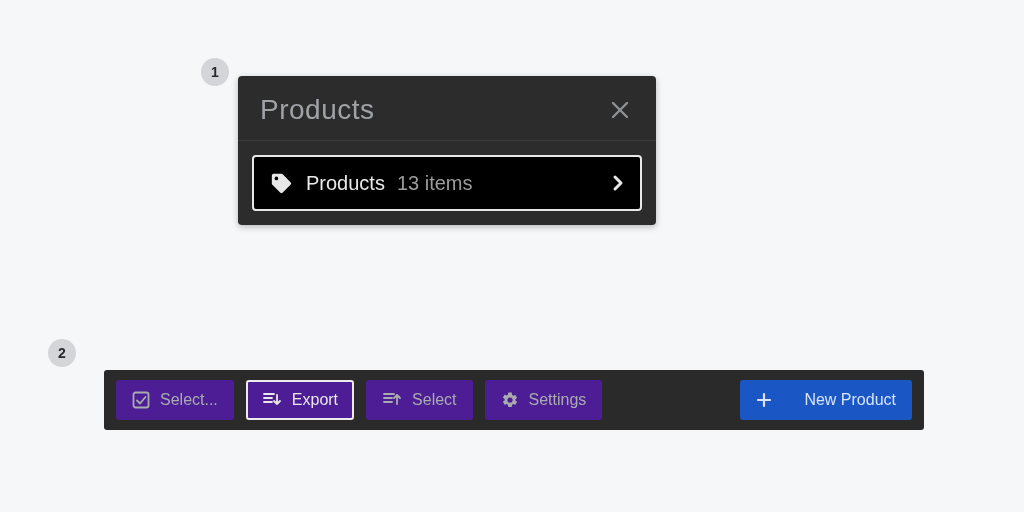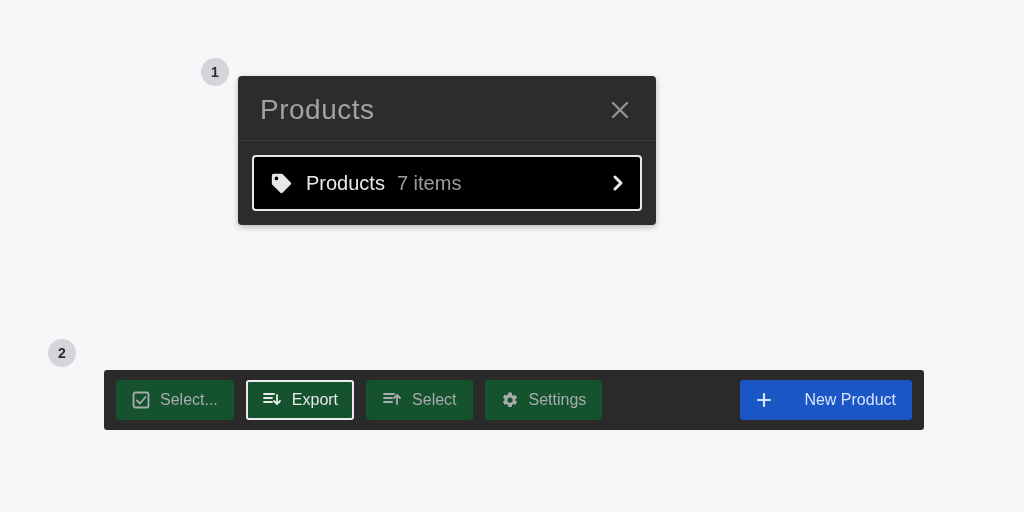--- a/index.html
+++ b/index.html
@@ -65,21 +65,21 @@
     position: absolute;
     left: 104px; top: 370px;
     width: 820px; height: 60px;
     background: #2a2a2a;
     border-radius: 3px;
     display: flex; align-items: center;
     padding: 0 12px; gap: 12px;
   }
   .tbtn {
     height: 40px;
-    background: #14532d;
+    background: #4c1d95;
     border-radius: 3px;
     display: flex; align-items: center;
     padding: 0 16px; gap: 10px;
     color: #a9acaf;
     font-size: 16px;
     cursor: pointer;
     white-space: nowrap;
   }
   .tbtn.selected {
     border: 2px solid #ececec;
@@ -117,21 +117,21 @@
         </svg>
     </div>
   </div>
   <div class="list-row">
     <span class="tag-icon">
       <svg width="22" height="22" viewBox="0 0 24 24">
           <path fill="currentColor" d="M12.5 2H4a2 2 0 0 0-2 2v8.5a2 2 0 0 0 .59 1.41l8.5 8.5a2 2 0 0 0 2.82 0l8.5-8.5a2 2 0 0 0 0-2.82l-8.5-8.5A2 2 0 0 0 12.5 2ZM7 9a2 2 0 1 1 2-2 2 2 0 0 1-2 2Z"></path>
         </svg>
     </span>
     <span class="row-label">Products</span>
-    <span class="row-count">7 items</span>
+    <span class="row-count">13 items</span>
     <span class="chev">
       <svg width="12" height="18" viewBox="0 0 12 18">
           <path d="M3 3 L9 9 L3 15" stroke="currentColor" stroke-width="3" fill="none" stroke-linecap="round" stroke-linejoin="round"></path>
         </svg>
     </span>
   </div>
 </div>
 
 <div class="toolbar">
 

